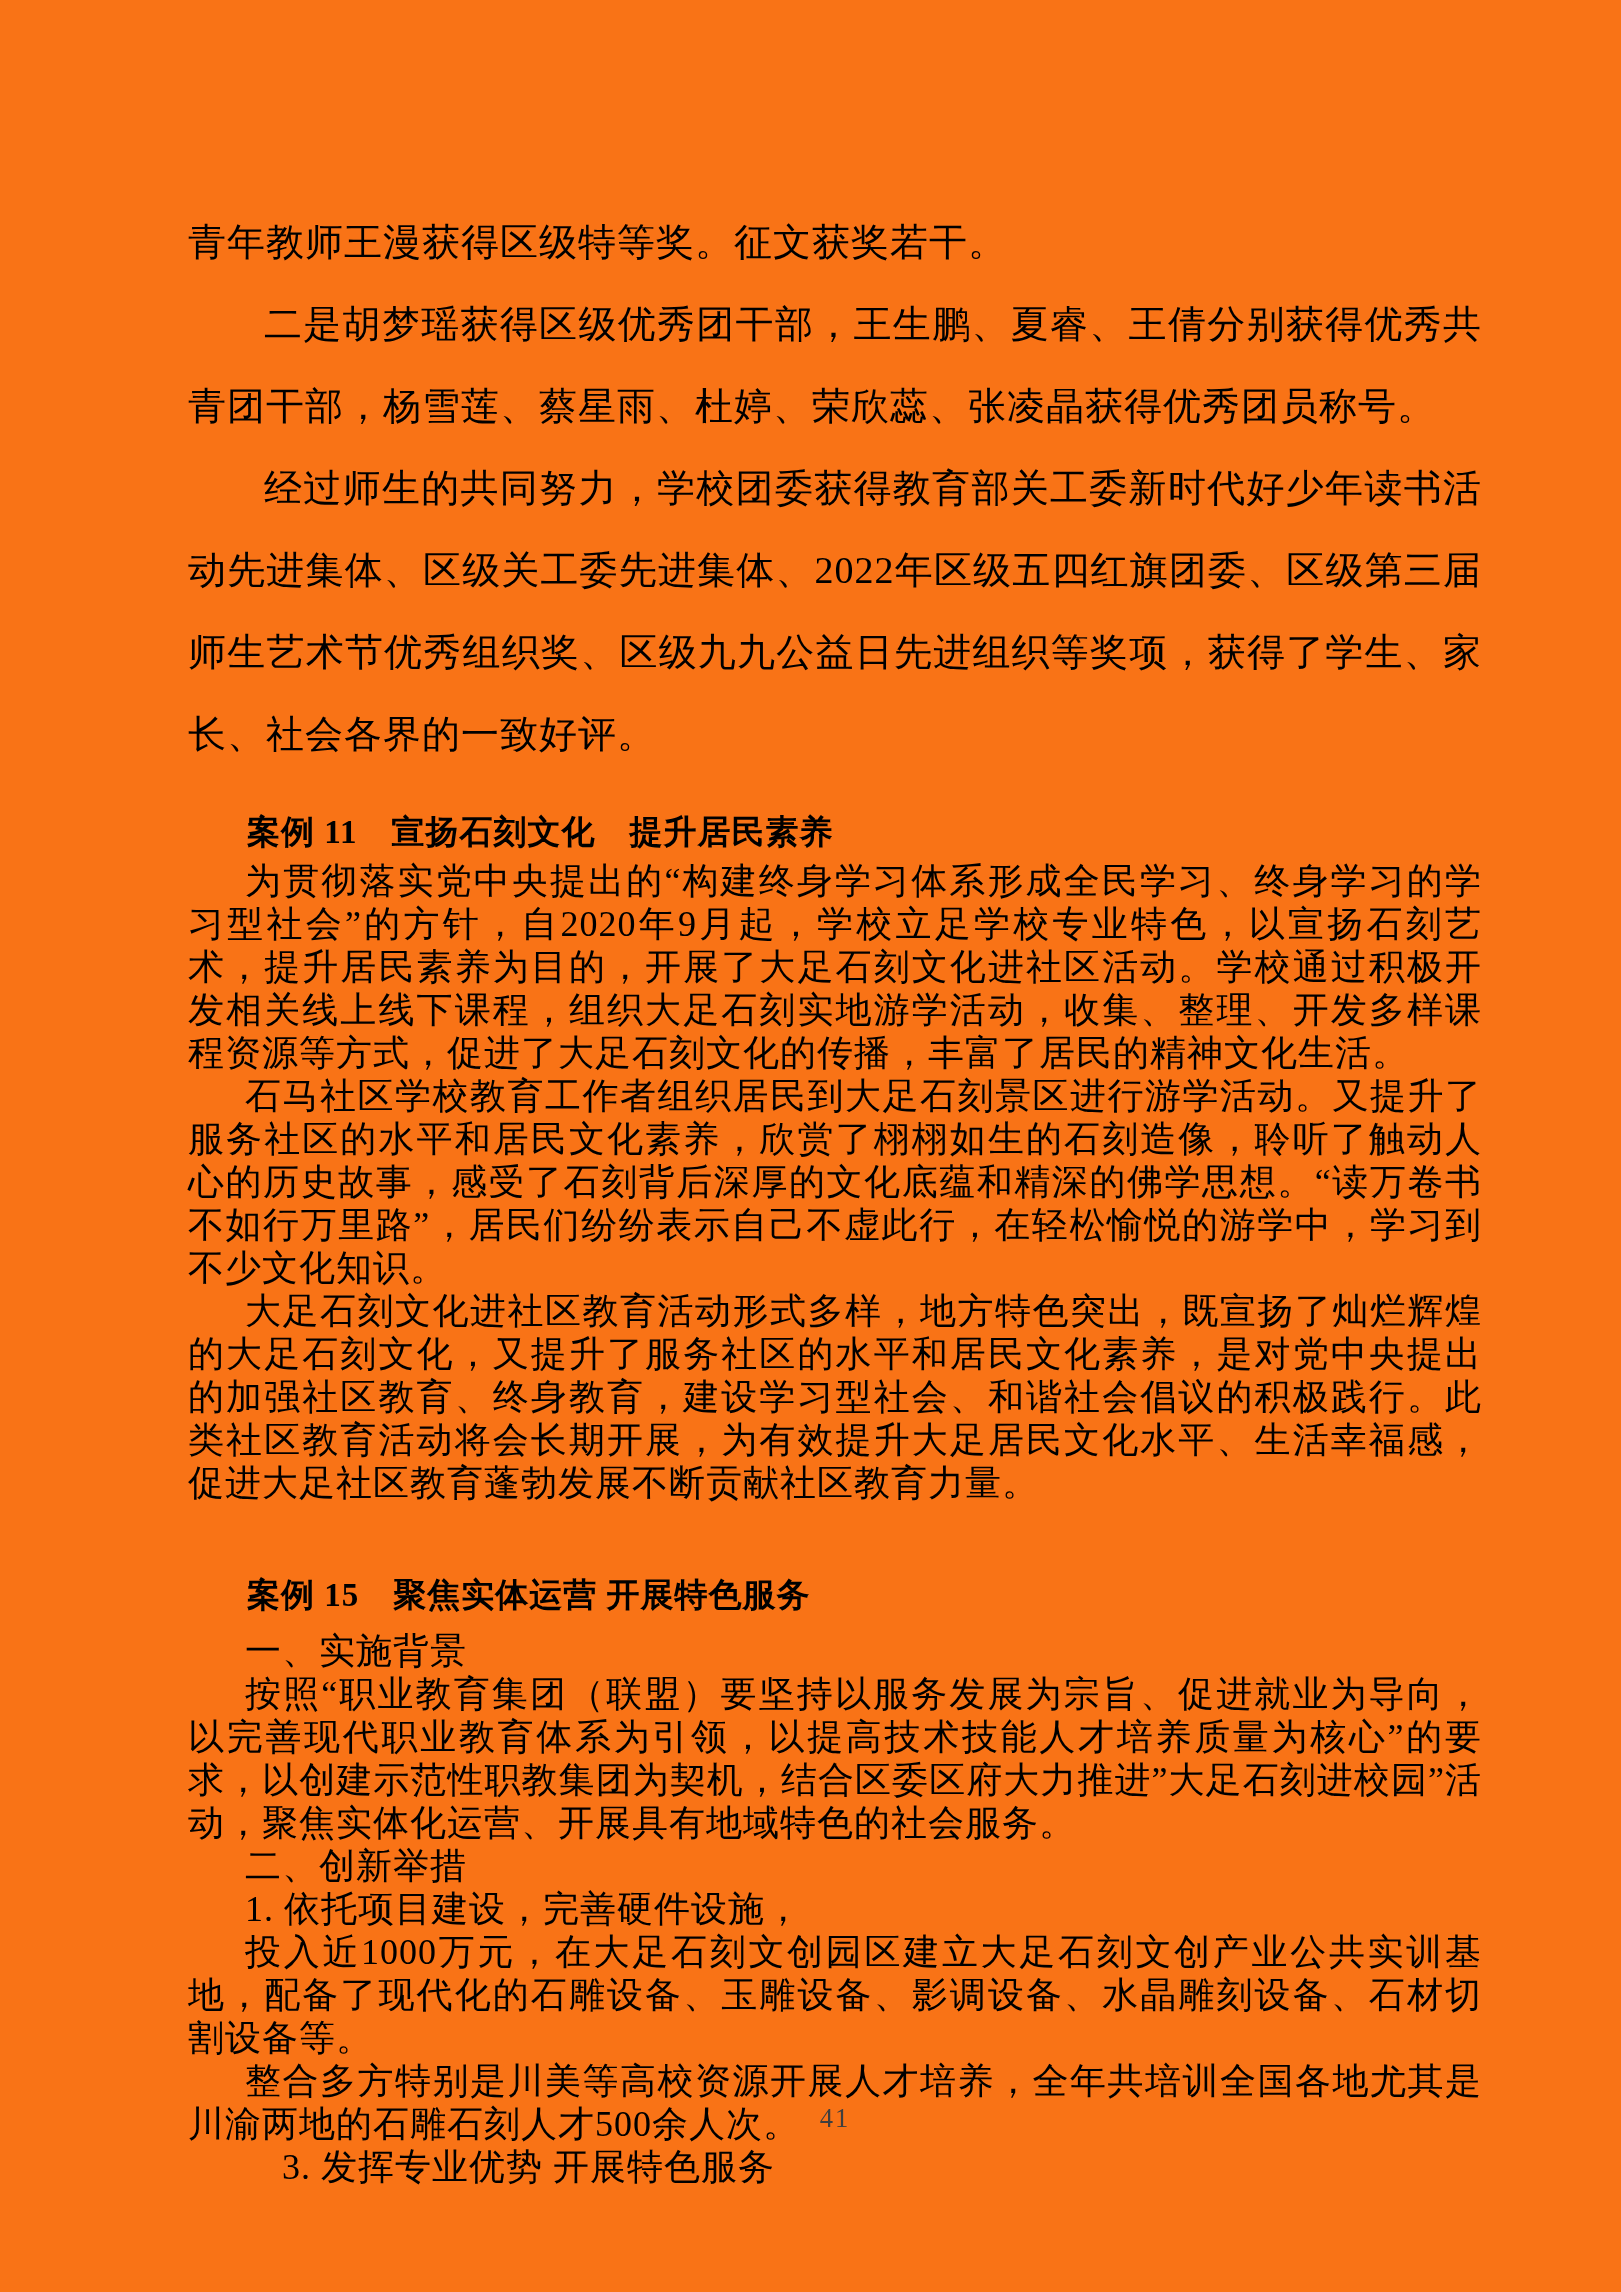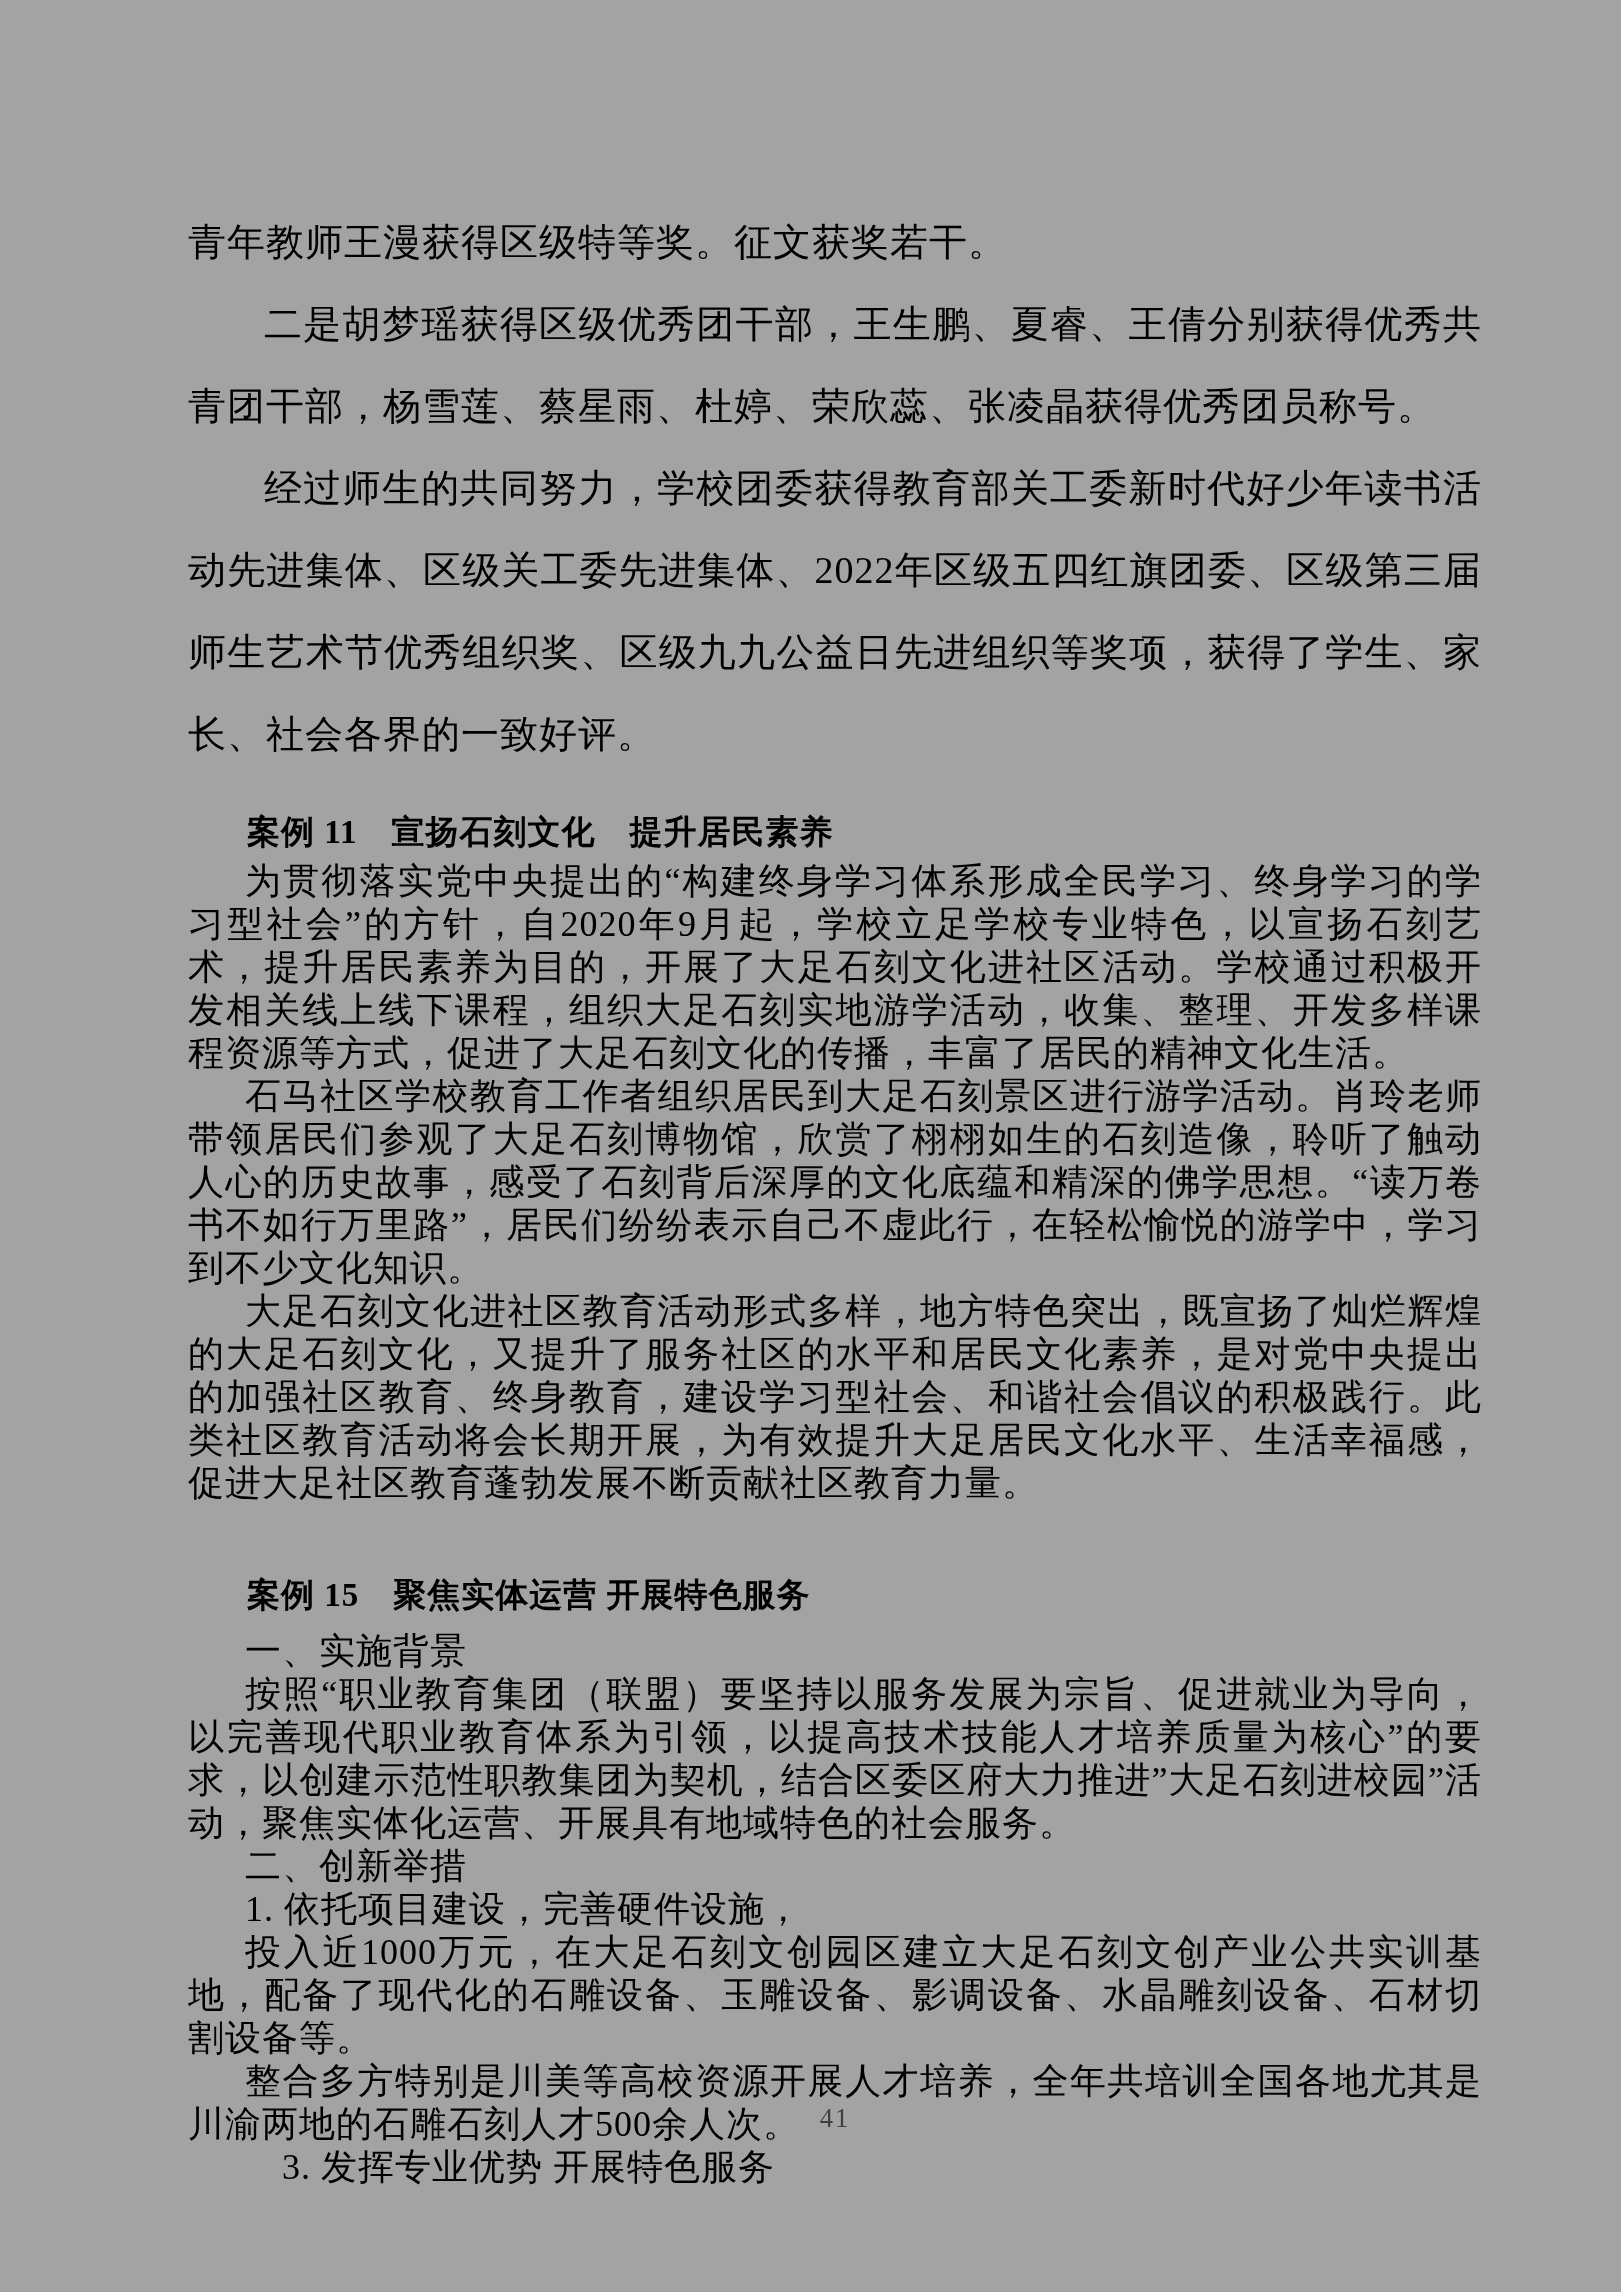--- a/index.html
+++ b/index.html
@@ -1,21 +1,21 @@
 <!DOCTYPE html>
 <html><head>
 <meta charset="utf-8">
 <style>
   html, body { margin: 0; padding: 0; background: #e8e8e8; }
   .page {
     position: relative;
     width: 1621px;
     height: 2293px;
     margin: 0 auto;
-    background: #a3a3a3;
+    background: #f97316;
     font-family: "Liberation Serif", "DejaVu Serif", serif;
     color: #000000;
     overflow: hidden;
   }
   .content {
     position: absolute;
     left: 188px;
     top: 0;
     width: 1294px;
   }
@@ -79,21 +79,21 @@
     <div class="sec-big">
       <div class="para noindent">青年教师王漫获得区级特等奖。征文获奖若干。</div>
       <div class="para">二是胡梦瑶获得区级优秀团干部，王生鹏、夏睿、王倩分别获得优秀共青团干部，杨雪莲、蔡星雨、杜婷、荣欣蕊、张凌晶获得优秀团员称号。</div>
       <div class="para">经过师生的共同努力，学校团委获得教育部关工委新时代好少年读书活动先进集体、区级关工委先进集体、2022年区级五四红旗团委、区级第三届师生艺术节优秀组织奖、区级九九公益日先进组织等奖项，获得了学生、家长、社会各界的一致好评。</div>
     </div>
 
     <div class="case-heading">案例 11　宣扬石刻文化　提升居民素养</div>
 
     <div class="sec-small">
       <div class="para">为贯彻落实党中央提出的“构建终身学习体系形成全民学习、终身学习的学习型社会”的方针，自2020年9月起，学校立足学校专业特色，以宣扬石刻艺术，提升居民素养为目的，开展了大足石刻文化进社区活动。学校通过积极开发相关线上线下课程，组织大足石刻实地游学活动，收集、整理、开发多样课程资源等方式，促进了大足石刻文化的传播，丰富了居民的精神文化生活。</div>
-      <div class="para">石马社区学校教育工作者组织居民到大足石刻景区进行游学活动。肖玲老师带领居民们参观了大足石刻博物馆，欣赏了栩栩如生的石刻造像，聆听了触动人心的历史故事，感受了石刻背后深厚的文化底蕴和精深的佛学思想。“读万卷书不如行万里路”，居民们纷纷表示自己不虚此行，在轻松愉悦的游学中，学习到不少文化知识。</div>
+      <div class="para">石马社区学校教育工作者组织居民到大足石刻景区进行游学活动。又提升了服务社区的水平和居民文化素养，欣赏了栩栩如生的石刻造像，聆听了触动人心的历史故事，感受了石刻背后深厚的文化底蕴和精深的佛学思想。“读万卷书不如行万里路”，居民们纷纷表示自己不虚此行，在轻松愉悦的游学中，学习到不少文化知识。</div>
       <div class="para">大足石刻文化进社区教育活动形式多样，地方特色突出，既宣扬了灿烂辉煌的大足石刻文化，又提升了服务社区的水平和居民文化素养，是对党中央提出的加强社区教育、终身教育，建设学习型社会、和谐社会倡议的积极践行。此类社区教育活动将会长期开展，为有效提升大足居民文化水平、生活幸福感，促进大足社区教育蓬勃发展不断贡献社区教育力量。</div>
     </div>
 
     <div class="case-heading h12">案例 15　聚焦实体运营 开展特色服务</div>
 
     <div class="sec-small body12">
       <div class="line">一、实施背景</div>
       <div class="para">按照“职业教育集团（联盟）要坚持以服务发展为宗旨、促进就业为导向，以完善现代职业教育体系为引领，以提高技术技能人才培养质量为核心”的要求，以创建示范性职教集团为契机，结合区委区府大力推进”大足石刻进校园”活动，聚焦实体化运营、开展具有地域特色的社会服务。</div>
       <div class="line">二、创新举措</div>
       <div class="line">1. 依托项目建设，完善硬件设施，</div>

